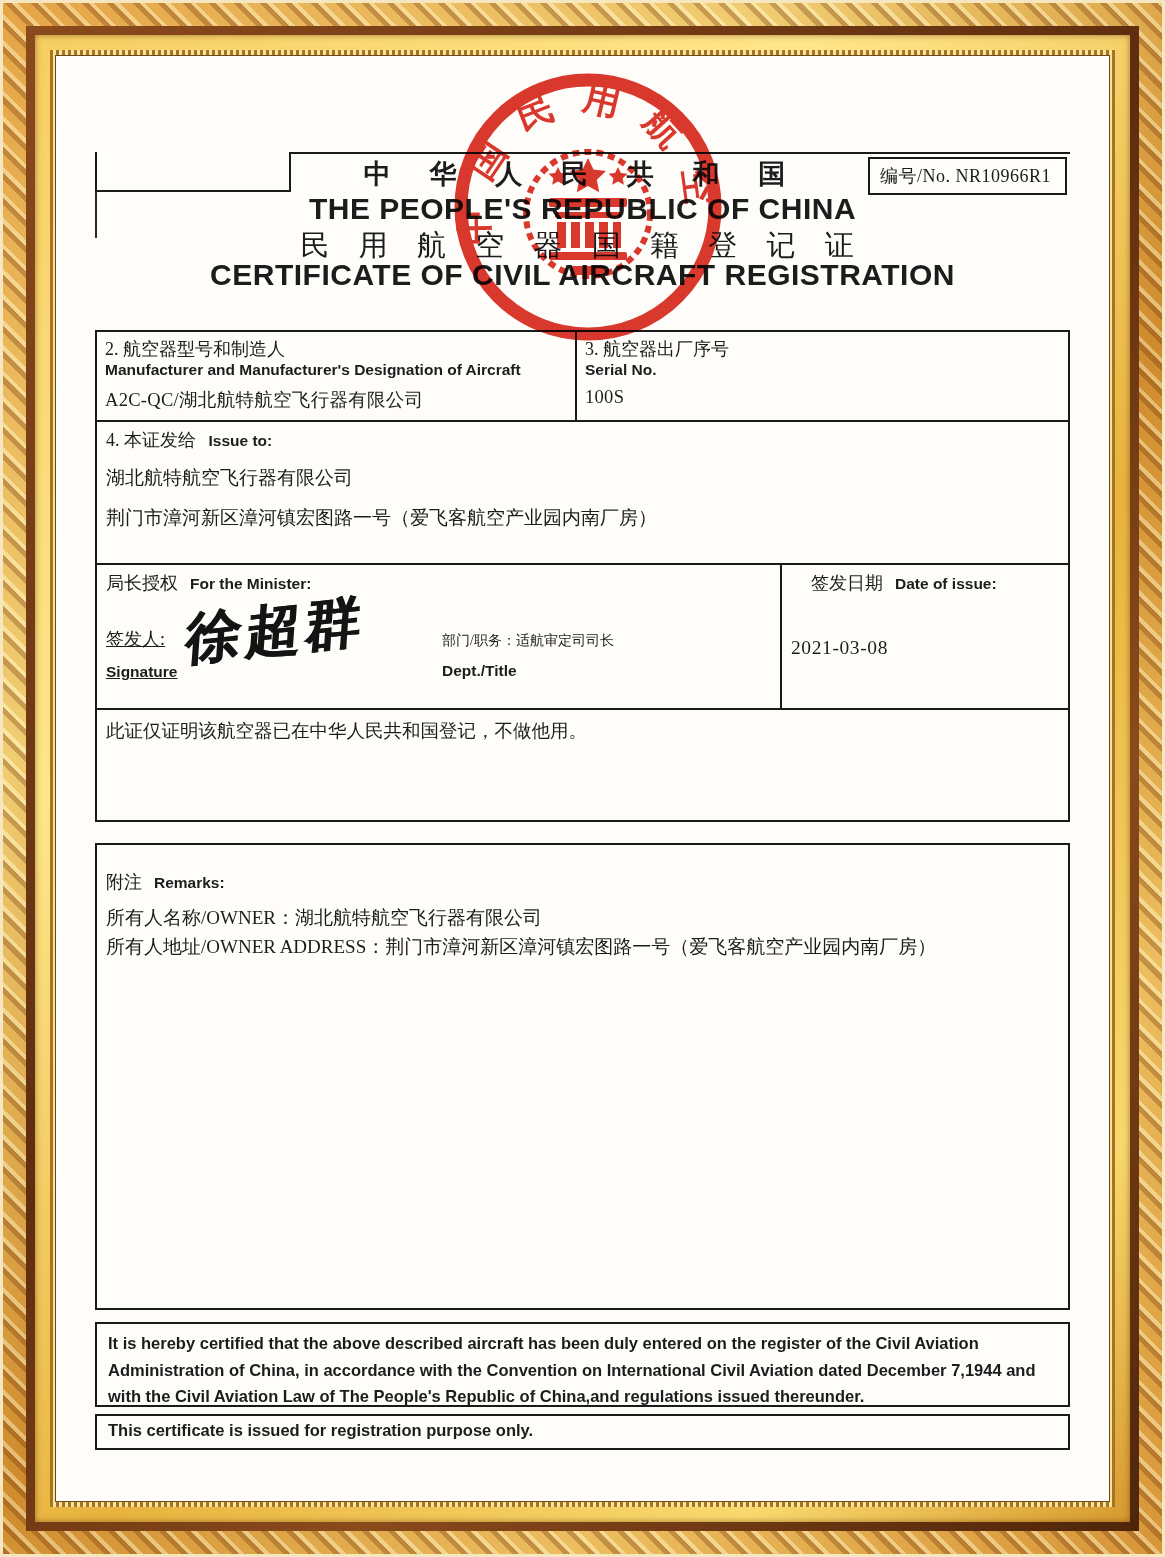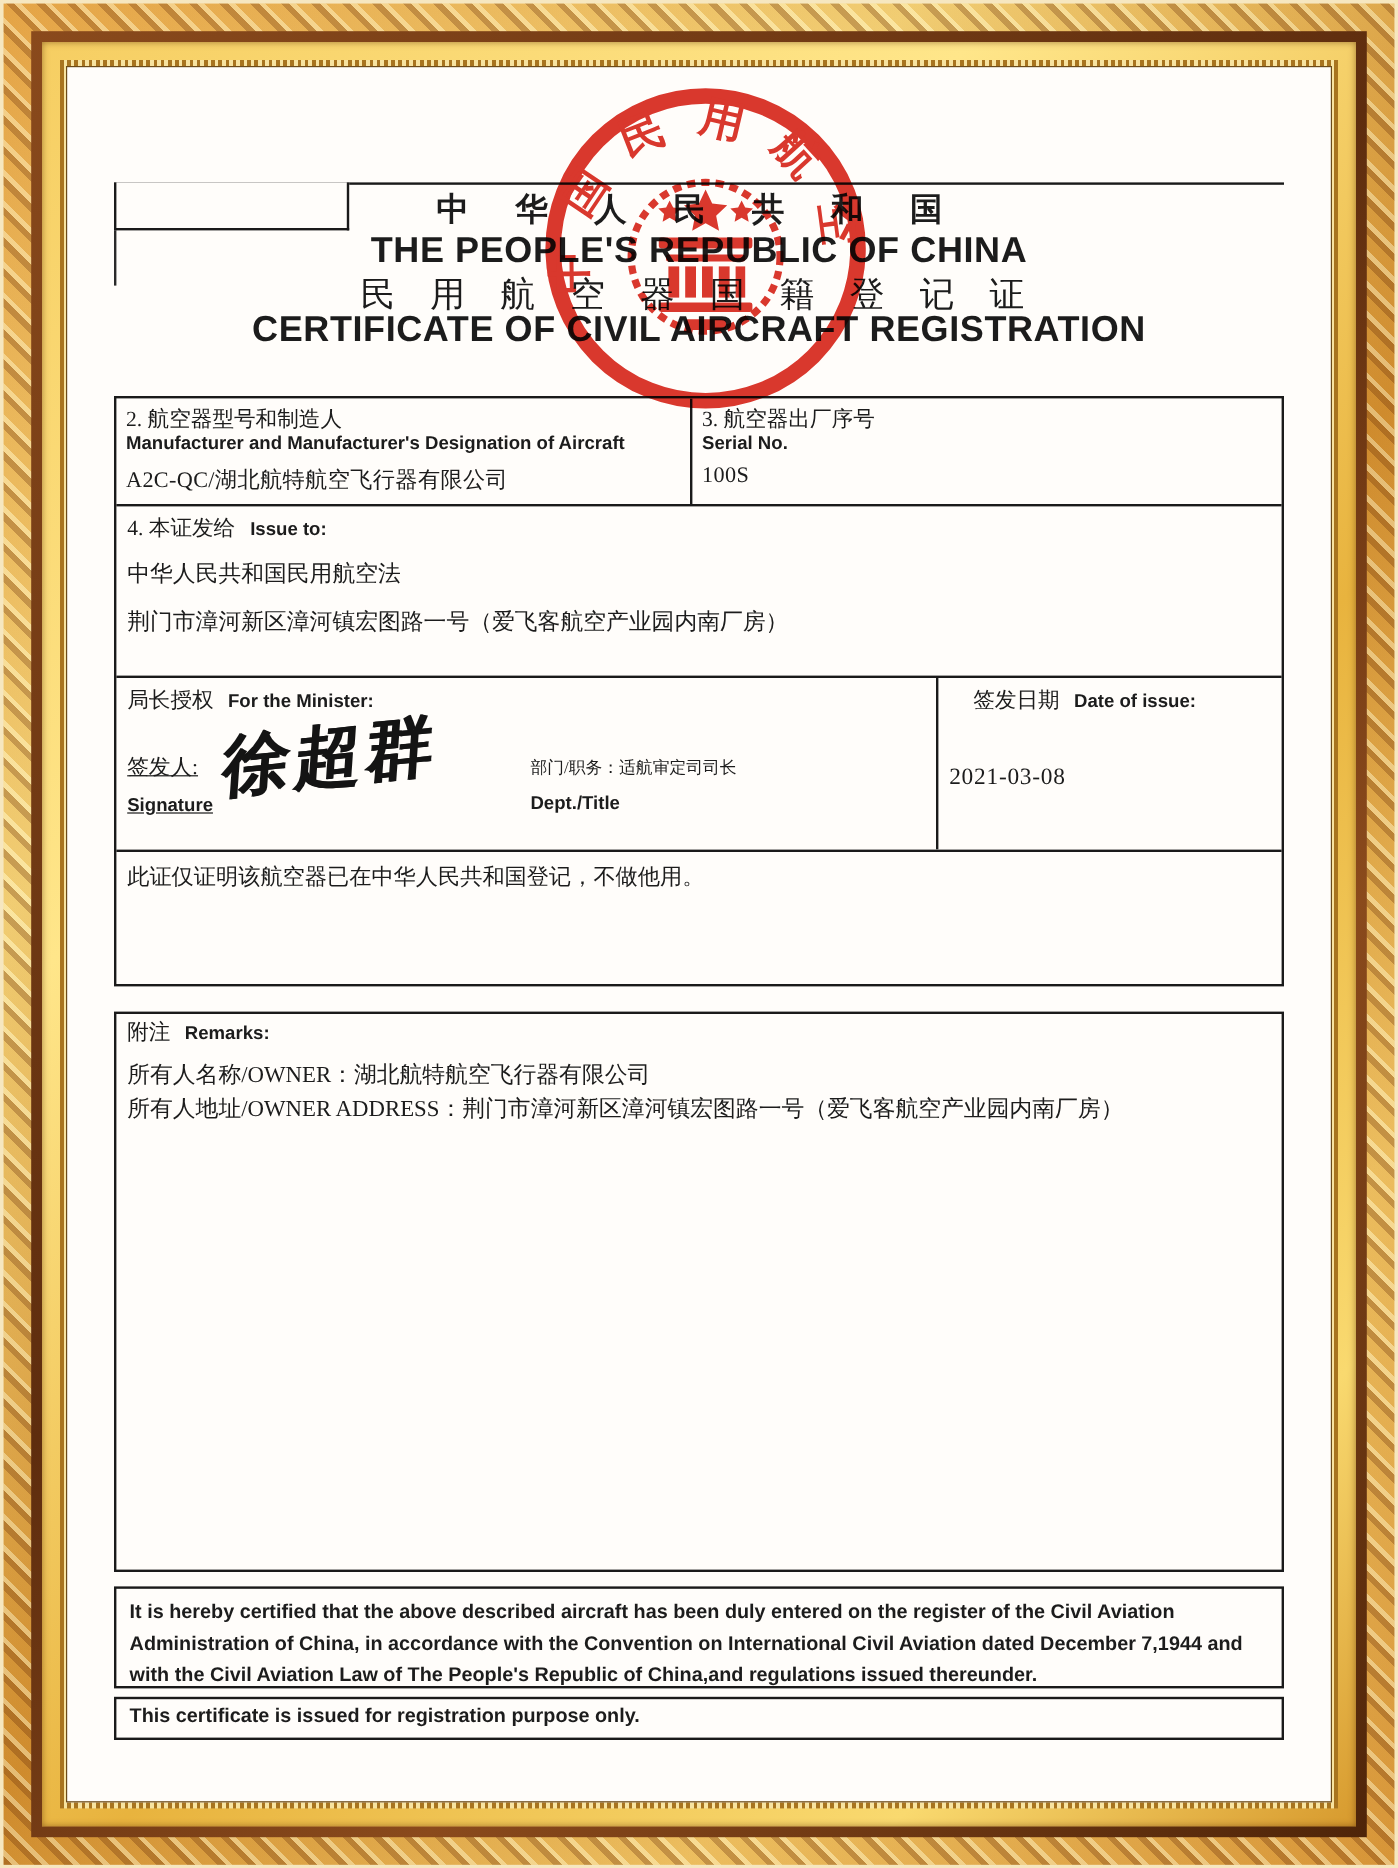--- a/index.html
+++ b/index.html
@@ -66,21 +66,21 @@
   .signer .en{display:block;font-size:15.5px;margin-top:12px;}
   .signature{position:absolute;left:88px;top:28px;font-size:56px;font-weight:700;white-space:nowrap;
     transform:rotate(-6deg) skewX(-10deg);letter-spacing:4px;color:#141414;text-shadow:1px 0 0 #141414;}
   .dept{position:absolute;left:345px;top:66px;}
   .dept .cn{font-size:14px;}
   .dept .en{display:block;font-size:15.5px;margin-top:12px;}
   .dateval{position:absolute;left:9px;top:72px;font-size:19.5px;letter-spacing:.6px;}
   .r5{height:45px;border-top:2px solid #1a1a1a;padding:8px 9px;font-size:18.5px;}
 
   
-  .remarks{position:absolute;left:0;top:691px;width:975px;height:467px;border:2px solid #1a1a1a;box-sizing:border-box;padding:3px 9px;}
+  .remarks{position:absolute;left:0;top:691px;width:975px;height:467px;border:2px solid #1a1a1a;box-sizing:border-box;padding:25px 9px;}
   .remarks .owner{font-size:19px;margin-top:11px;}
   .remarks .addr{font-size:19px;margin-top:0;line-height:1.7;}
   .engbox{position:absolute;left:0;top:1170px;width:975px;height:85px;border:2px solid #1a1a1a;box-sizing:border-box;padding:6px 11px;
     font-size:16.5px;line-height:1.62;font-family:"Liberation Sans","DejaVu Sans",sans-serif;font-weight:bold;}
   .lastbox{position:absolute;left:0;top:1262px;width:975px;height:36px;border:2px solid #1a1a1a;box-sizing:border-box;padding:5px 11px;
     font-size:16.5px;font-family:"Liberation Sans","DejaVu Sans",sans-serif;font-weight:bold;}
 </style>
 </head>
 <body>
 
@@ -90,20 +90,23 @@
       <div class="f-bevel">
         <div class="f-bright">
           <div class="f-bead">
             <div class="paper">
 
               <div class="content">
 
                 <div class="topline"></div>
                 <div class="corner-box"></div>
                 <div class="corner-tail"></div>
+                <div class="no-box">
+                  <span>编号/No.</span>&nbsp;<span>NR10966R1</span>
+                </div>
 
                 <div class="h-line h1 cn">中 华 人 民 共 和 国</div>
                 <div class="h-line h2 en">THE PEOPLE'S REPUBLIC OF CHINA</div>
                 <div class="h-line h3 cn">民 用 航 空 器 国 籍 登 记 证</div>
                 <div class="h-line h4 en">CERTIFICATE OF CIVIL AIRCRAFT REGISTRATION</div>
 
                 <svg class="seal" viewBox="0 0 270 270">
                   <circle cx="135" cy="135" r="127" fill="none" stroke="#d6281e" stroke-width="13"></circle>
                   <defs>
                     <path id="ringPath" d="M 41 178 A 101 101 0 1 1 229 178"></path>
@@ -141,21 +144,21 @@
                       <div class="lab-en en">Serial No.</div>
                       <div class="val">100S</div>
                     </div>
                   </div>
 
                   <div class="row r2">
                     <div class="issue-line">
                       <span class="cn">4. 本证发给</span>
                       <span class="en" style="font-size:15.5px;margin-left:8px;">Issue to:</span>
                     </div>
-                    <div class="v1 cn">中华人民共和国民用航空法</div>
+                    <div class="v1 cn">湖北航特航空飞行器有限公司</div>
                     <div class="v2 cn">荆门市漳河新区漳河镇宏图路一号（爱飞客航空产业园内南厂房）</div>
                   </div>
 
 
                   <div class="row r4">
                     <div class="r4l">
                       <div>
                         <span class="cn" style="font-size:18px;">局长授权</span>
                         <span class="en" style="font-size:15.5px;margin-left:8px;">For the Minister:</span>
                       </div>

